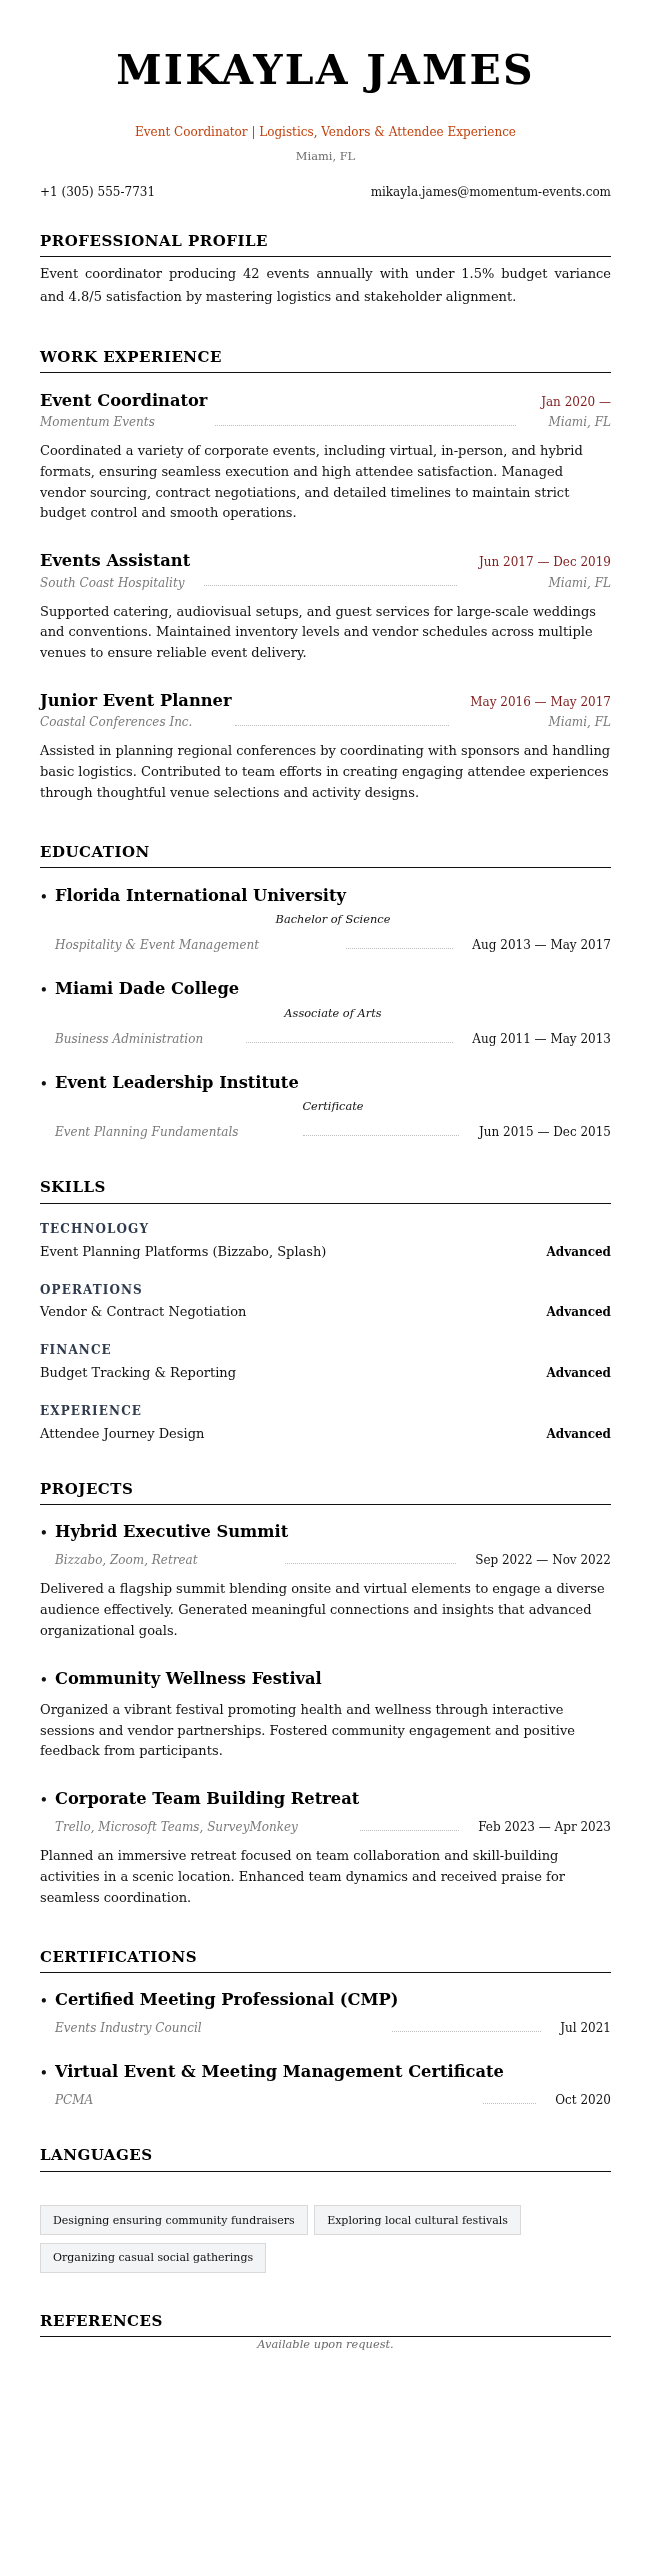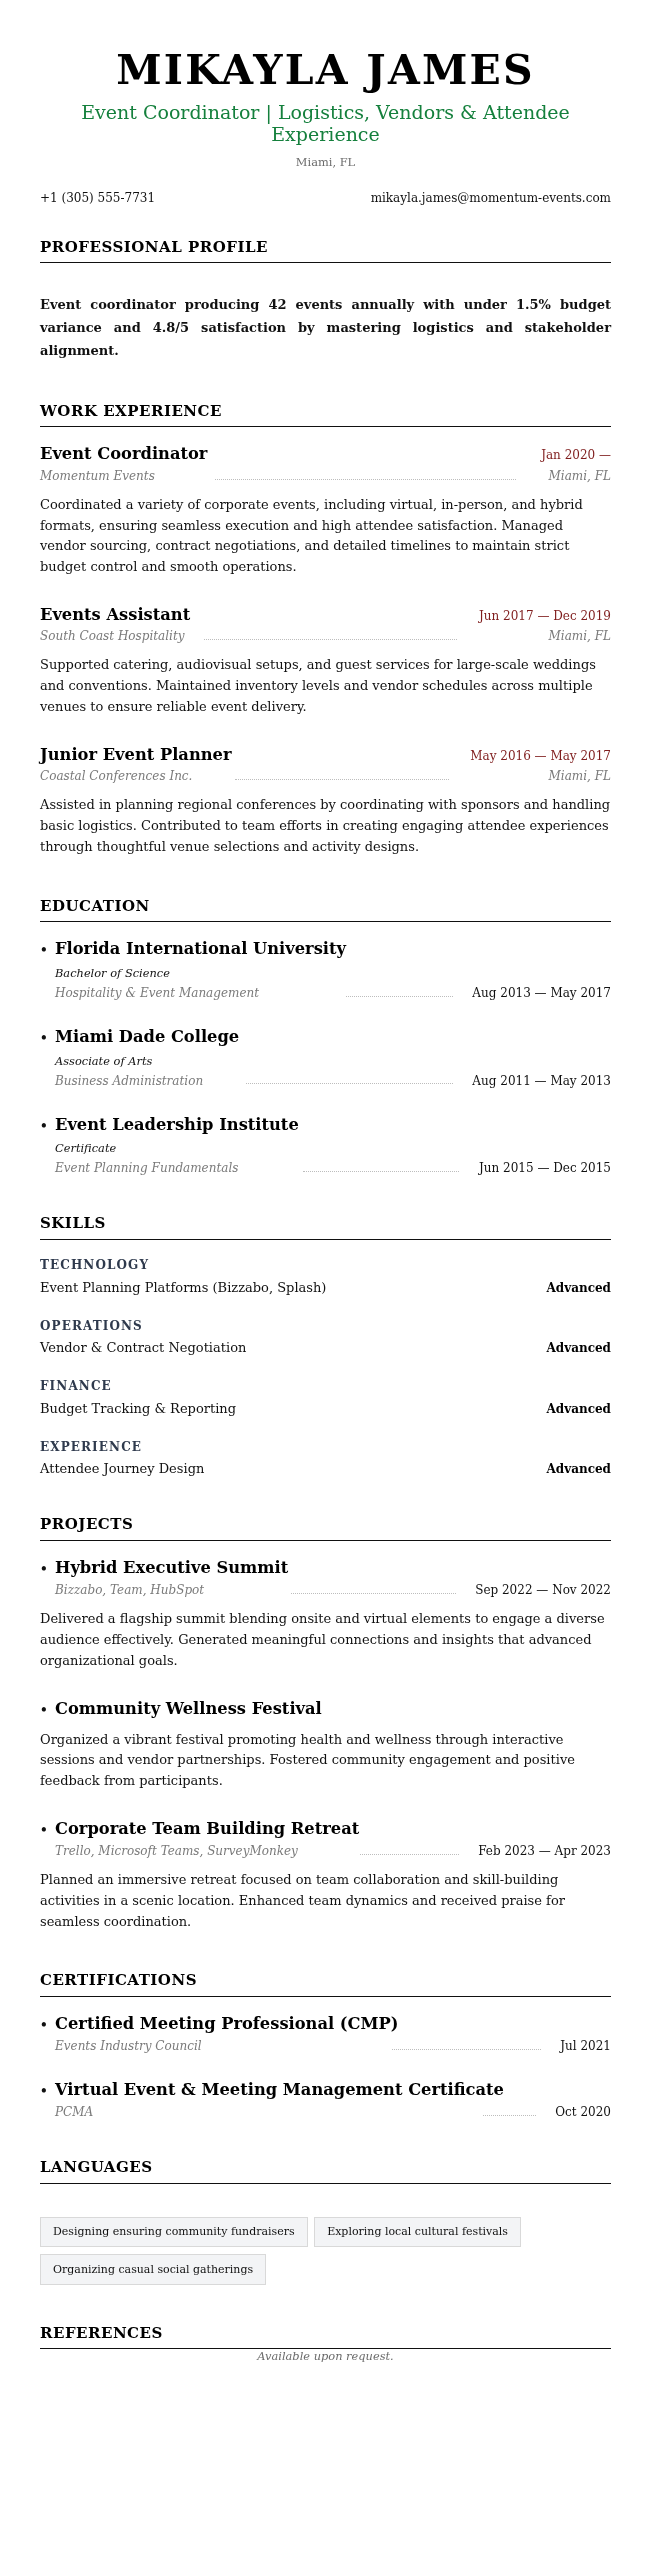--- a/index.html
+++ b/index.html
@@ -17,23 +17,23 @@
     
     .header { text-align: center; }
     .name {
       font-size: 41px;
       font-weight: bold;
       letter-spacing: 2.2px;
       line-height: 1.1;
       color: #000;
     }
     .headline {
-      font-size: 19px;
-      margin-top: 8px;
-      color: #15803d;
+      font-size: 12px;
+      margin-top: 32px;
+      color: #c2410c;
     }
     .location {
       font-size: 11.4px;
       color: #6b6b6b;
       margin-top: 9.8px;
     }
     .contact-row {
       display: flex;
       justify-content: space-between;
       font-size: 12px;
@@ -47,22 +47,21 @@
       font-weight: bold;
       letter-spacing: 0.5px;
       color: #000;
       padding-bottom: 6.5px;
       border-bottom: 1.6px solid #111;
     }
     .profile-text {
       font-size: 13px;
       line-height: 1.75;
       text-align: justify;
-      margin-top: 31px;
-      font-weight: bold;
+      margin-top: 6px;
     }
     .para {
       font-size: 13px;
       line-height: 1.6;
       margin-top: 12px;
     }
     
     .job { margin-top: 17.3px; }
     .job + .job { margin-top: 27px; }
     .row {
@@ -115,28 +114,28 @@
       width: 15px;
       font-size: 12px;
       font-weight: bold;
       color: #111;
     }
     .entry-title {
       font-size: 16.3px;
       font-weight: bold;
       color: #000;
     }
-    .entry-body { padding-left: 15px; }
+    .entry-body { padding-left: 15px; text-align: center; }
     .degree {
       font-size: 11.4px;
       font-style: italic;
       color: #111;
       margin-top: 7.6px;
     }
-    .entry-body .sub-row { margin-top: 6px; }
+    .entry-body .sub-row { margin-top: 12px; }
     .entry .para { margin-top: 12px; }
     
     .skill-group { margin-top: 18.4px; }
     .skill-group + .skill-group { margin-top: 24px; }
     .skill-cat {
       font-size: 12px;
       font-weight: bold;
       letter-spacing: 1.1px;
       color: #2f3a4d;
     }
@@ -331,21 +330,21 @@
   <section class="section">
     <h2 class="section-title">PROJECTS</h2>
 
     <div class="entry">
       <div class="entry-head">
         <span class="bullet">•</span>
         <span class="entry-title">Hybrid Executive Summit</span>
       </div>
       <div class="entry-body">
         <div class="sub-row">
-          <span class="sub-left">Bizzabo, Team, HubSpot</span>
+          <span class="sub-left">Bizzabo, Zoom, Retreat</span>
           <span class="leader" style="margin-left:87px;"></span>
           <span class="sub-right-plain">Sep 2022 — Nov 2022</span>
         </div>
       </div>
       <p class="para">Delivered a flagship summit blending onsite and virtual elements to engage a diverse audience effectively. Generated meaningful connections and insights that advanced organizational goals.</p>
     </div>
 
     <div class="entry">
       <div class="entry-head">
         <span class="bullet">•</span>

